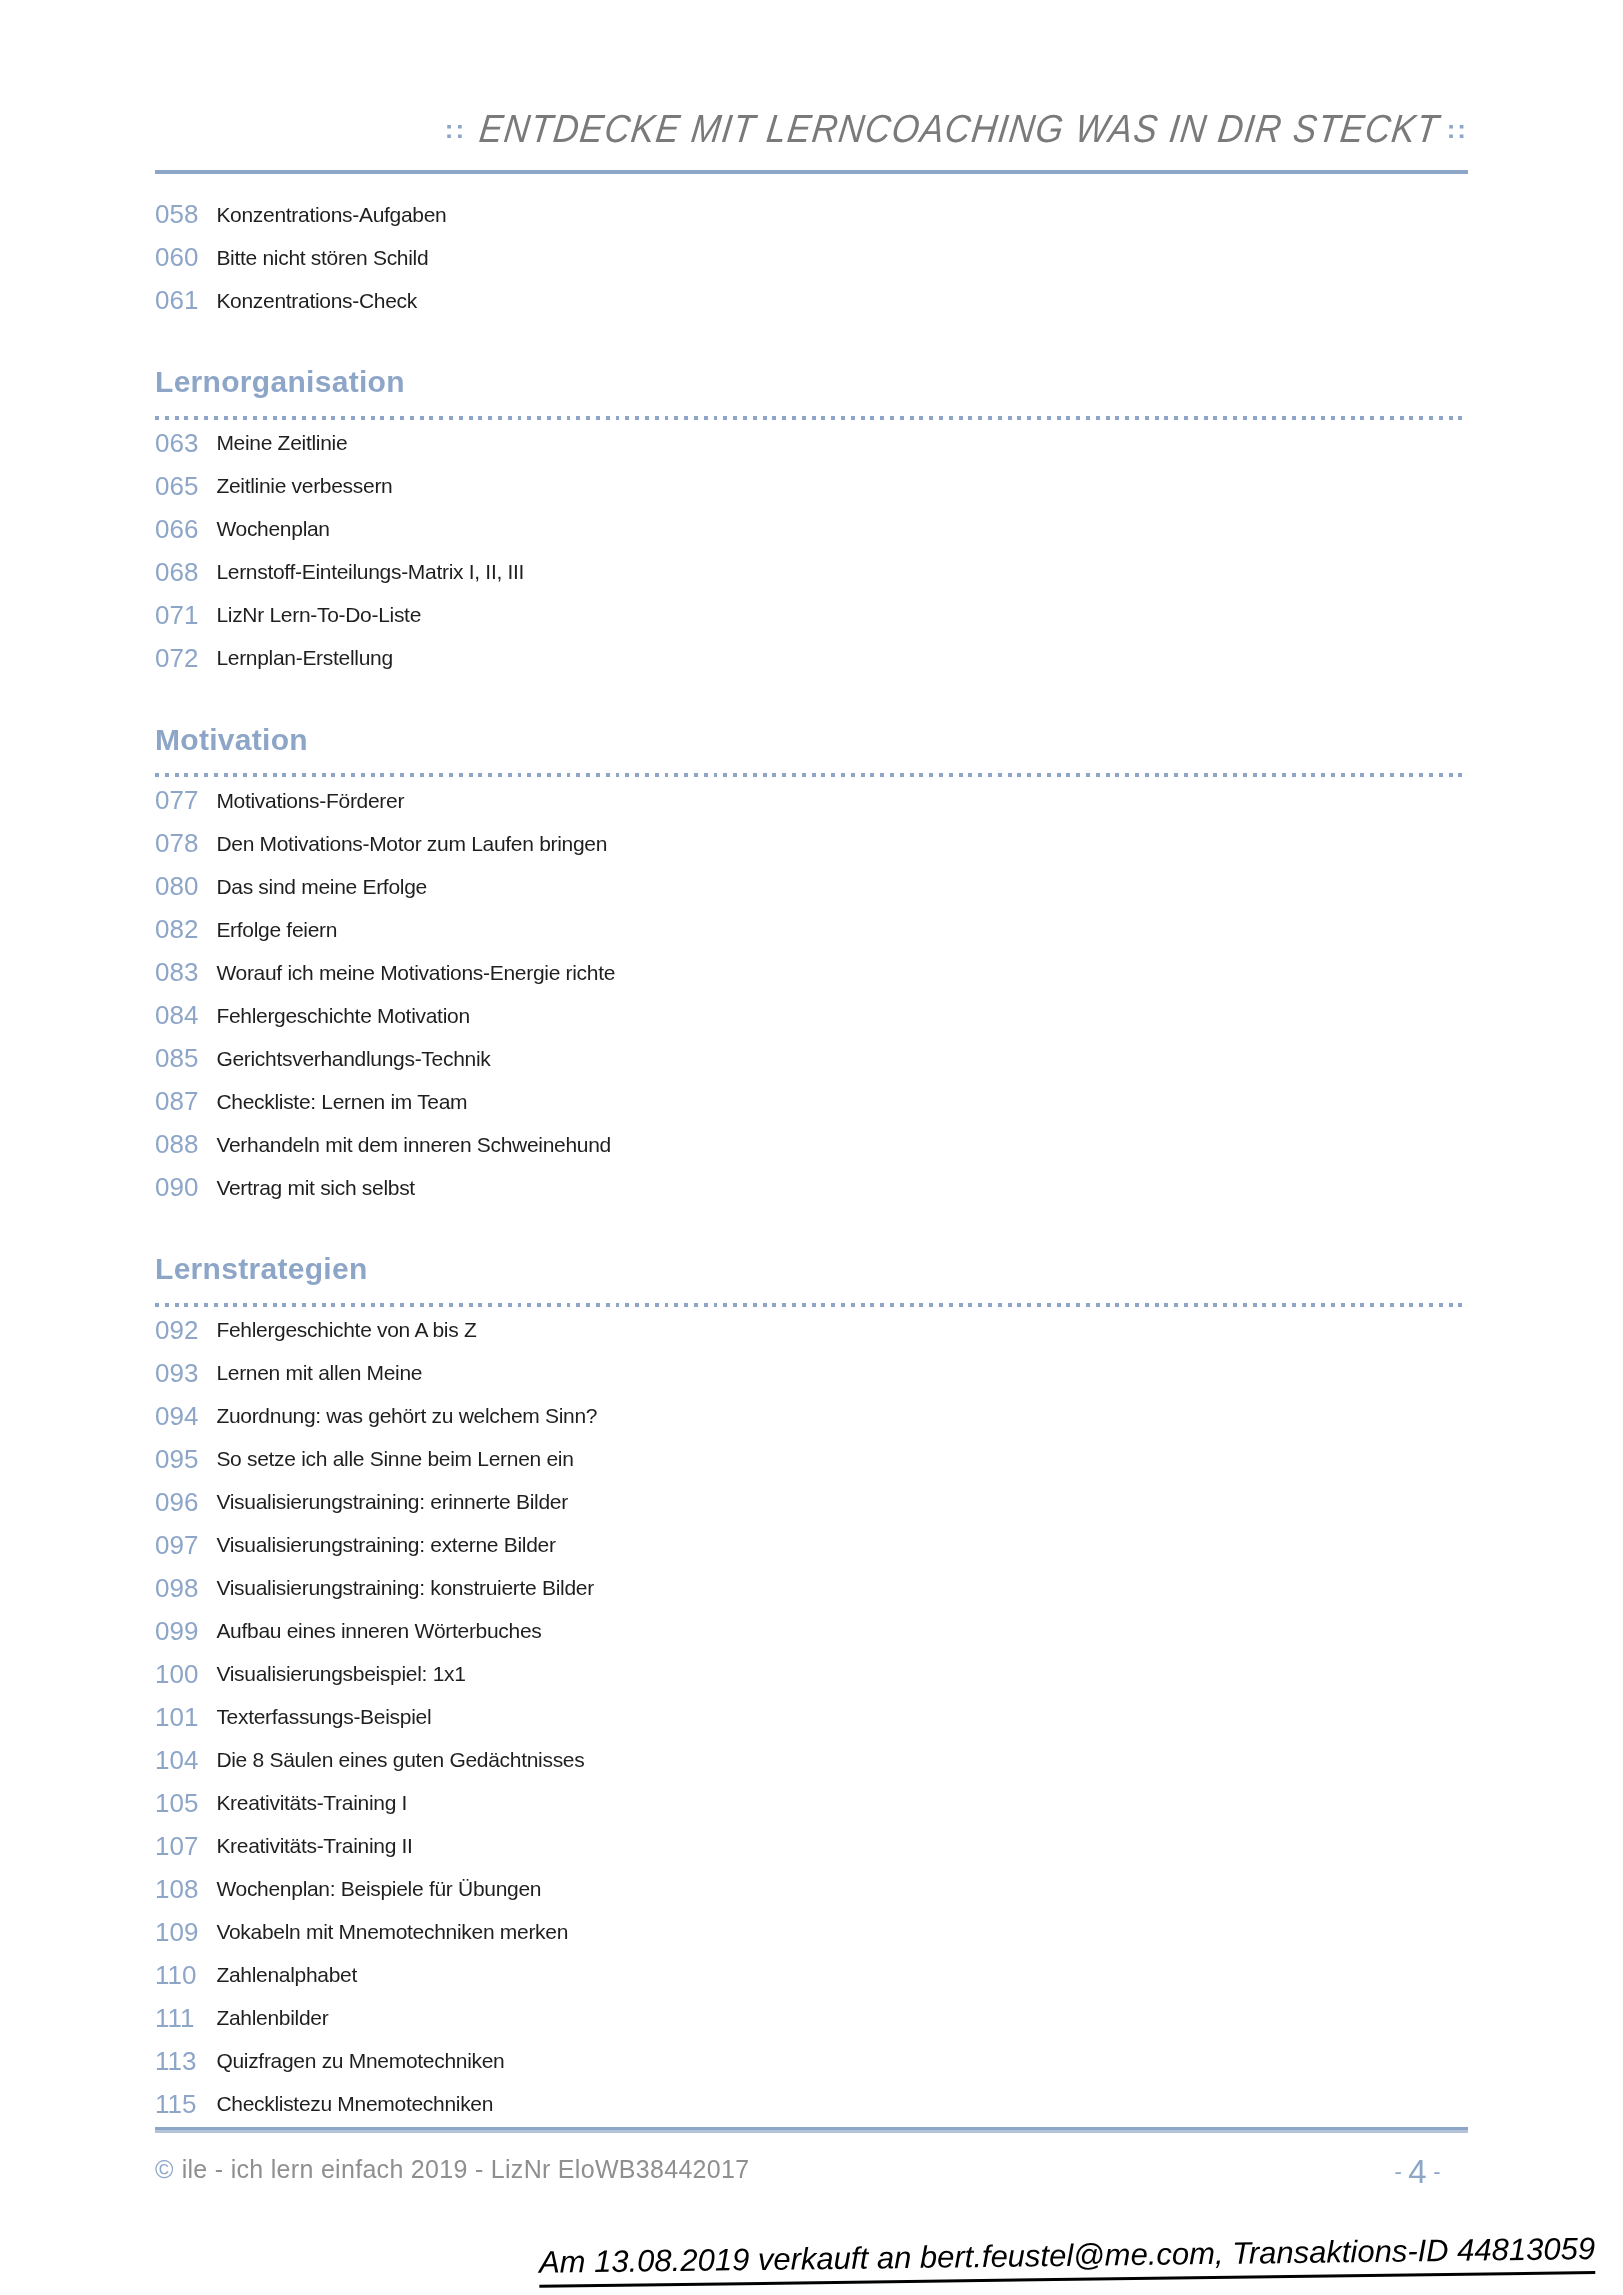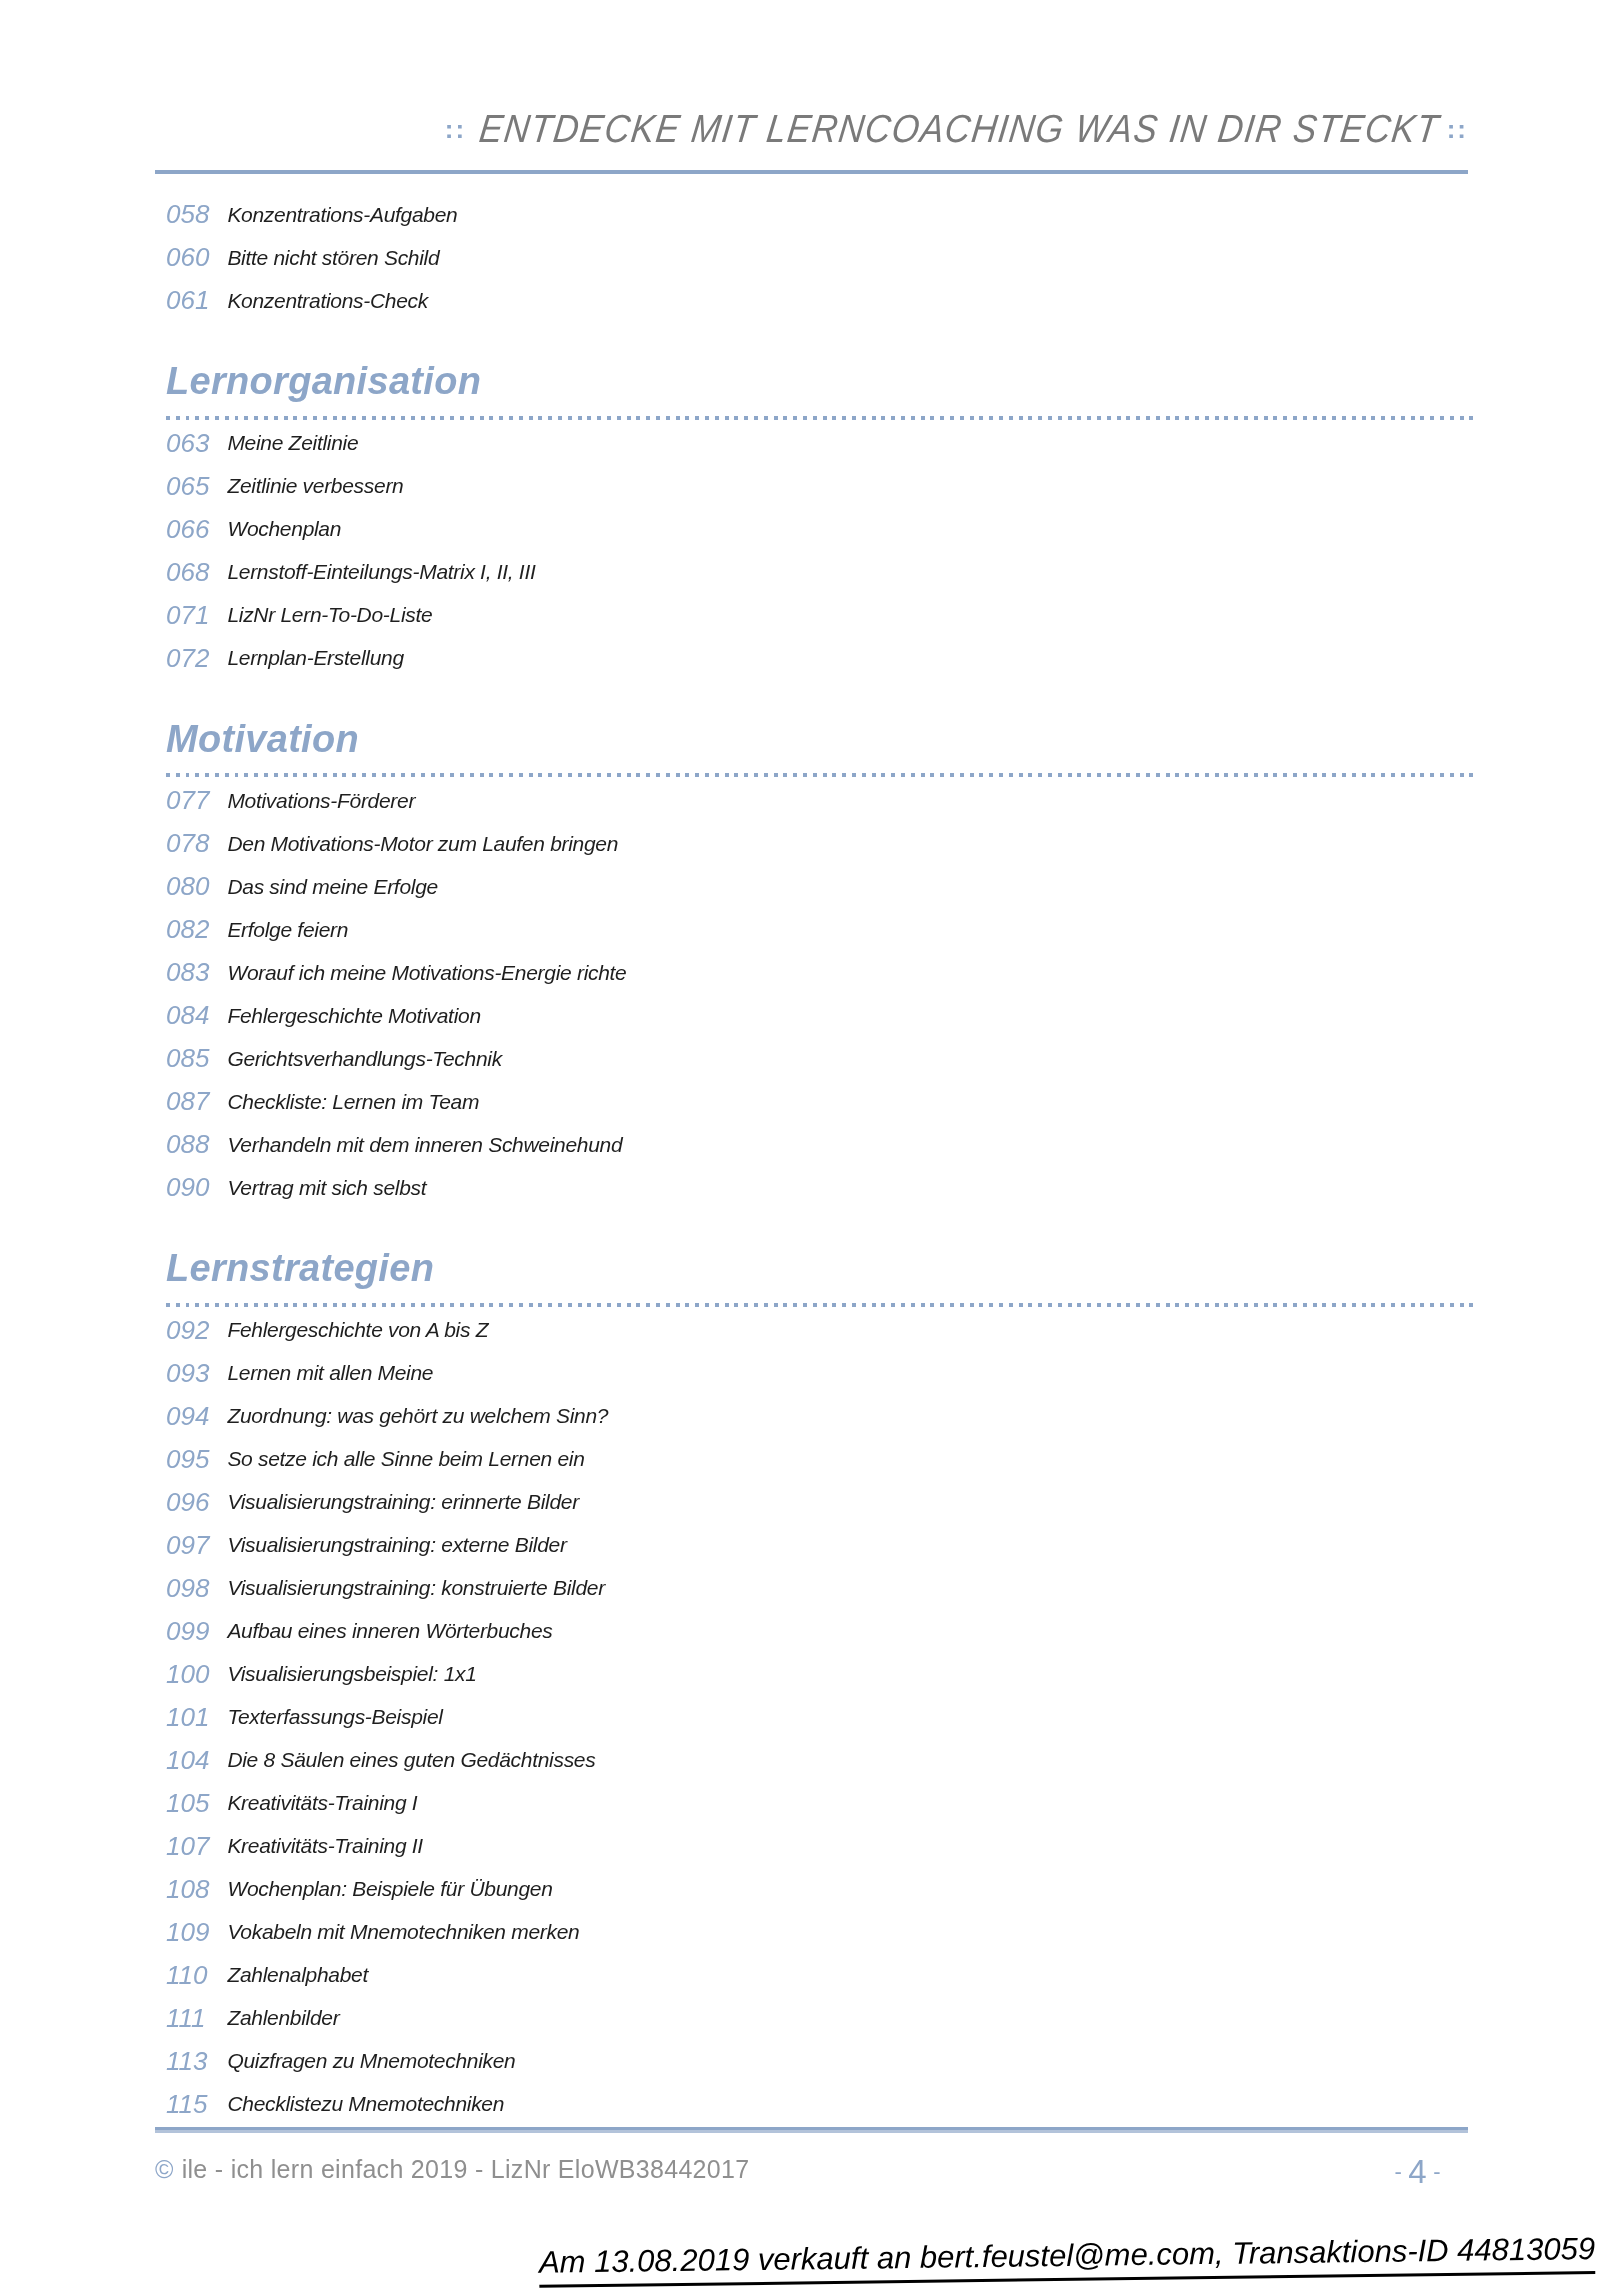--- a/index.html
+++ b/index.html
@@ -35,32 +35,32 @@
     transform:skewX(-7deg) scaleY(1.12);
     transform-origin:center bottom;
     margin:0 10.5px;
   }
   .header-rule{
     position:absolute;top:170px;left:155px;width:1313px;height:3.9px;
     background:var(--blue);
   }
 
   
-  .toc{position:absolute;top:193px;left:166px;width:1313px;font-style:italic;}
+  .toc{position:absolute;top:193px;left:155px;width:1313px;}
   .entry{height:43px;display:flex;align-items:center;}
   .entry .num{
     color:var(--blue);font-size:26px;
     min-width:47px;margin-right:14.4px;
   }
   .entry .label{
     color:var(--body-text);font-size:21px;letter-spacing:-0.3px;
   }
   .section{margin-top:41px;}
   .section-title{
-    color:var(--blue);font-size:38px;font-weight:bold;
+    color:var(--blue);font-size:30px;font-weight:bold;
     line-height:37px;letter-spacing:0.3px;
   }
   .dotted-rule{
     margin-top:15.7px;margin-bottom:2px;height:3.9px;
     background:repeating-linear-gradient(to right,
       var(--blue) 0px,var(--blue) 3.9px,transparent 3.9px,transparent 9.8px);
   }
 
   
   .footer-rule{

